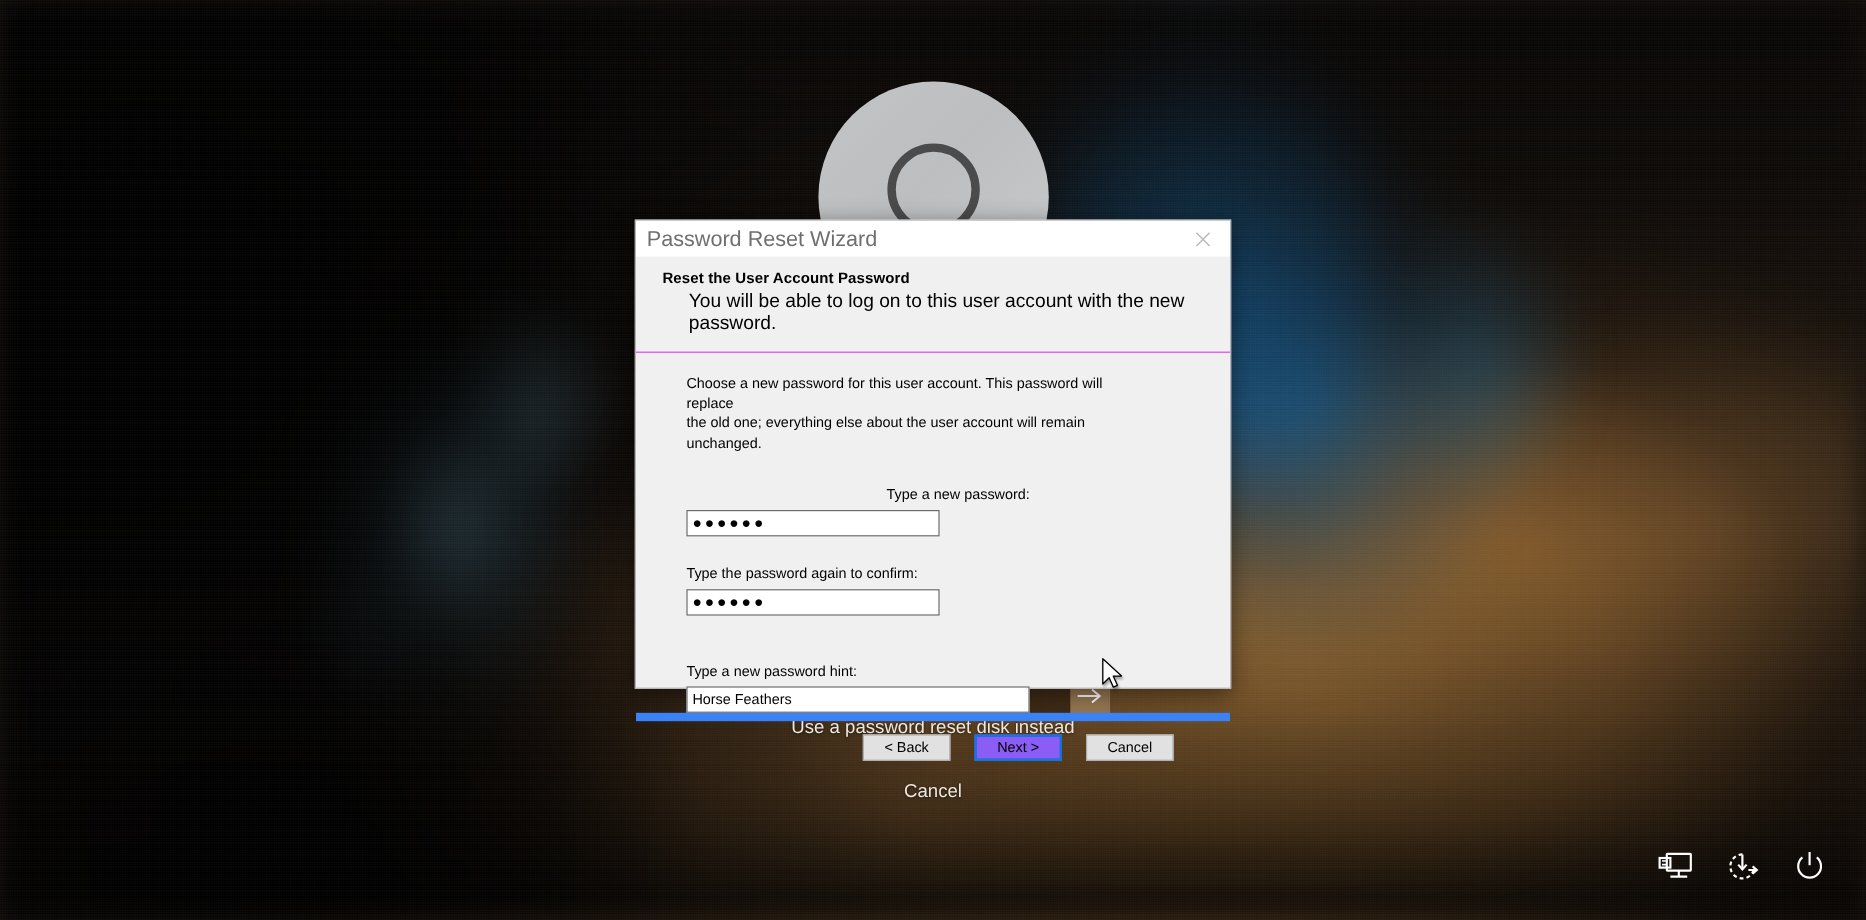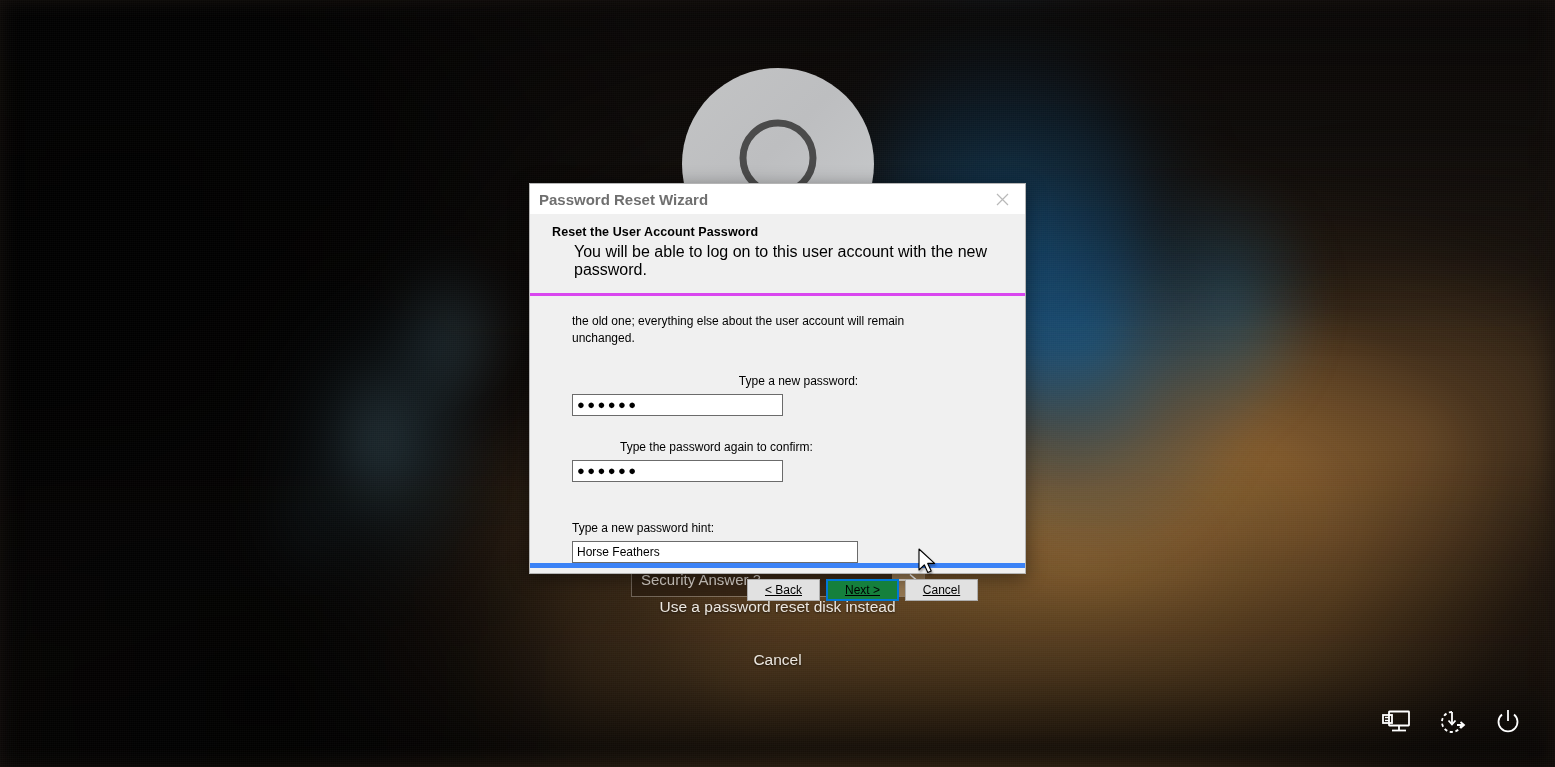--- a/index.html
+++ b/index.html
@@ -161,38 +161,37 @@
   }
   #titlebar {
     height: 30px;
     background: #ffffff;
     display: flex;
     align-items: center;
     flex: 0 0 30px;
   }
   #title-text {
     padding-left: 9px;
-    font-size: 15px;
+    font-size: 18px;
     color: #6f6f6f;
     flex: 1 1 auto;
-    font-weight: bold;
   }
   #close-btn {
     width: 45px;
     height: 30px;
     display: flex;
     align-items: center;
     justify-content: center;
     color: #b9b9b9;
   }
   #header {
     flex: 0 0 auto;
     background: #f0f0f0;
     padding: 11px 0 14px 0;
-    border-bottom: 3px solid #d946ef;
+    border-bottom: 1px solid #d946ef;
   }
   #header-title {
     font-size: 12.5px;
     font-weight: bold;
     padding-left: 22px;
     letter-spacing: 0.1px;
   }
   #header-sub {
     font-size: 16px;
     padding-left: 44px;
@@ -209,66 +208,65 @@
     font-size: 12px;
     line-height: 16.5px;
     width: 380px;
   }
   .field-label {
     font-size: 12px;
     line-height: 14px;
   }
   .field-block { }
   #fld-pw1-label  { margin-top: 28px; text-align: center; }
-  #fld-pw2-label  { margin-top: 24px; margin-left: 48px; }
+  #fld-pw2-label  { margin-top: 24px; }
   #fld-hint-label { margin-top: 39px; }
   .textbox {
     margin-top: 6px;
     height: 18px;
     background: #ffffff;
     border: 1px solid #6b6b6b;
     box-sizing: content-box;
     padding: 1px 0 1px 4px;
     font-size: 12px;
     line-height: 18px;
     color: #000;
     overflow: hidden;
     white-space: nowrap;
   }
   .textbox.pw { width: 205px; letter-spacing: 2.4px; font-size: 13px; }
   .textbox.hint { width: 280px; }
   #hint-box { position: relative; }
   #footer {
     flex: 0 0 44px;
-    border-top: 5px solid #3b82f6;
+    border-top: 7px solid #3b82f6;
     display: flex;
     align-items: center;
     justify-content: flex-end;
     padding-right: 47px;
-    gap: 6px;
-    text-decoration: underline;
+    gap: 20px;
   }
   .wbtn {
     min-width: 73px;
     height: 22px;
     background: #e1e1e1;
     border: 1px solid #adadad;
     font-size: 12px;
     color: #000;
     display: flex;
     align-items: center;
     justify-content: center;
     box-sizing: border-box;
     font-family: "Liberation Sans", sans-serif;
   }
   .wbtn.focused {
     border: 1px solid #0078d7;
     outline: 1px solid #0078d7;
     outline-offset: -2px;
-    background: #15803d;
+    background: #8b5cf6;
   }
 
   
   #cursor {
     position: absolute;
     left: 917px;
     top: 548px;
     width: 22px;
     height: 30px;
     pointer-events: none;
@@ -343,20 +341,21 @@
     </div>
   </div>
 
   <div id="header">
     <div id="header-title">Reset the User Account Password</div>
     <div id="header-sub">You will be able to log on to this user account with the new password.</div>
   </div>
 
   <div id="body">
     <div id="intro">
+      <div>Choose a new password for this user account. This password will replace</div>
       <div>the old one; everything else about the user account will remain unchanged.</div>
     </div>
 
     <div class="field-block">
       <div class="field-label" id="fld-pw1-label">Type a new password:</div>
       <div class="textbox pw">●●●●●●</div>
     </div>
 
     <div class="field-block">
       <div class="field-label" id="fld-pw2-label">Type the password again to confirm:</div>

